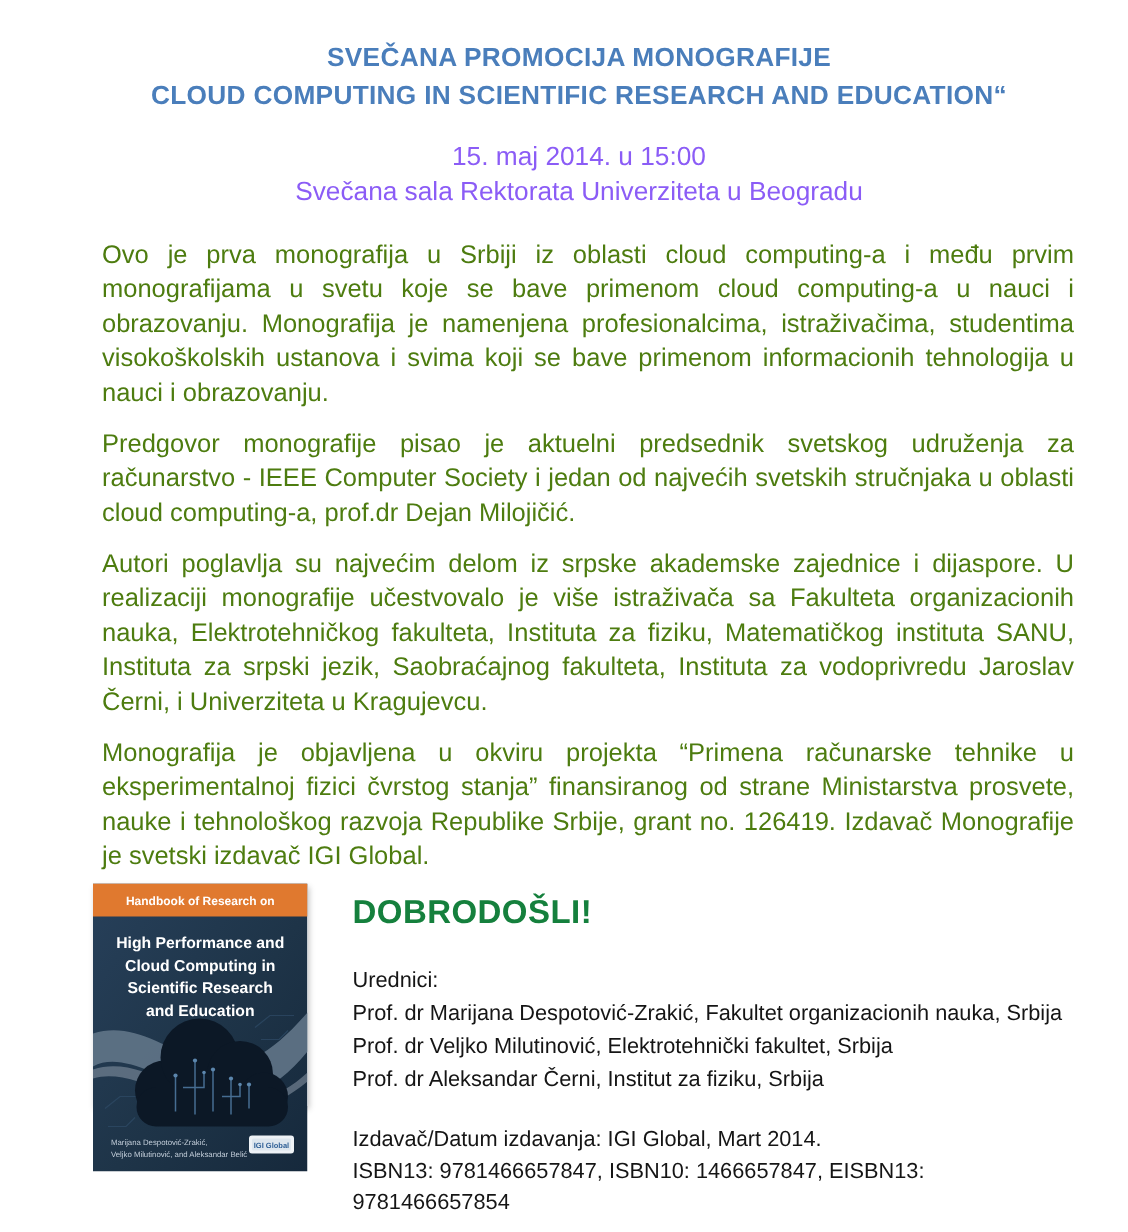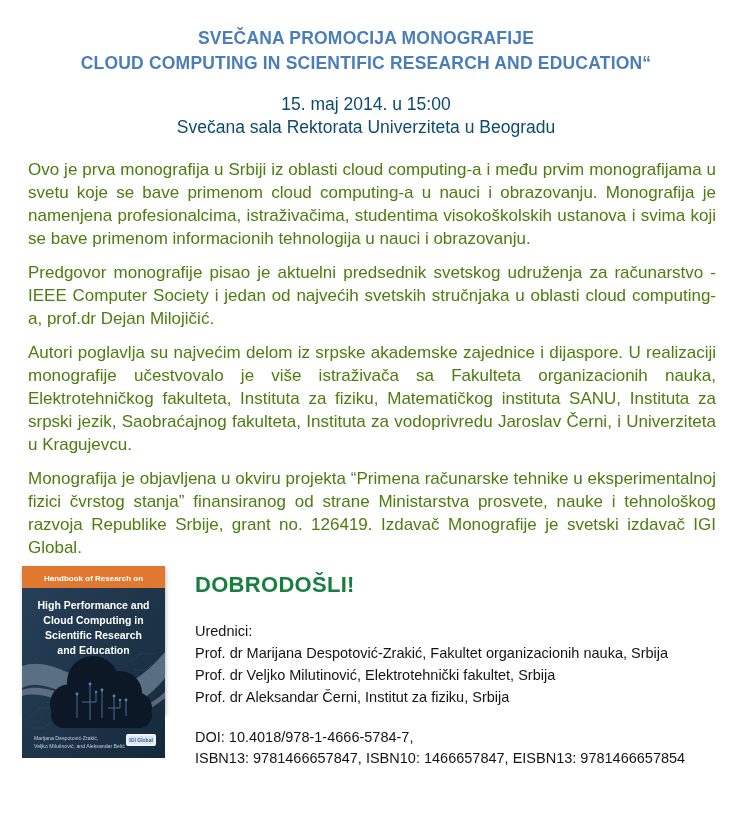--- a/index.html
+++ b/index.html
@@ -3,36 +3,36 @@
 <meta charset="utf-8">
 <style>
   html, body { margin: 0; padding: 0; }
   body {
     width: 752px; height: 821px;
     background: #ffffff;
     font-family: "Liberation Sans", sans-serif;
     color: #1e1e1e;
     overflow: hidden;
   }
-  .page { padding: 26px 36px 0 16px; box-sizing: border-box; }
+  .page { padding: 26px 36px 0 56px; box-sizing: border-box; }
 
   .doc-title {
     text-align: center;
     font-weight: bold;
     font-size: 17.5px;
     line-height: 25px;
     color: #4a7ebb;
     letter-spacing: 0.2px;
   }
   .event-when {
     text-align: center;
     font-size: 17.5px;
     line-height: 23px;
     margin-top: 17px;
-    color: #0c4a6e;
+    color: #8b5cf6;
   }
   p.body-par {
     font-size: 17px;
     line-height: 23px;
     text-align: justify;
     margin: 11px 0 0 12px;
     color: #4d7c0f;
   }
   p.body-par:first-of-type { margin-top: 19px; }
 
@@ -164,20 +164,20 @@
       <div class="welcome">DOBRODOŠLI!</div>
 
       <div class="editors-block">
         <div class="editors-heading">Urednici:</div>
         <div>Prof. dr Marijana Despotović-Zrakić, Fakultet organizacionih nauka, Srbija</div>
         <div>Prof. dr Veljko Milutinović, Elektrotehnički fakultet, Srbija</div>
         <div>Prof. dr Aleksandar Černi, Institut za fiziku, Srbija</div>
       </div>
 
       <div class="publication-block">
-        <div>DOI: 10.4018/978-1-4666-5784-7,</div>
+        <div>Izdavač/Datum izdavanja: IGI Global, Mart 2014.</div>
         <div>ISBN13: 9781466657847, ISBN10: 1466657847, EISBN13: 9781466657854</div>
       </div>
     </div>
 
   </div>
 
 </div>
 
 </body></html>

